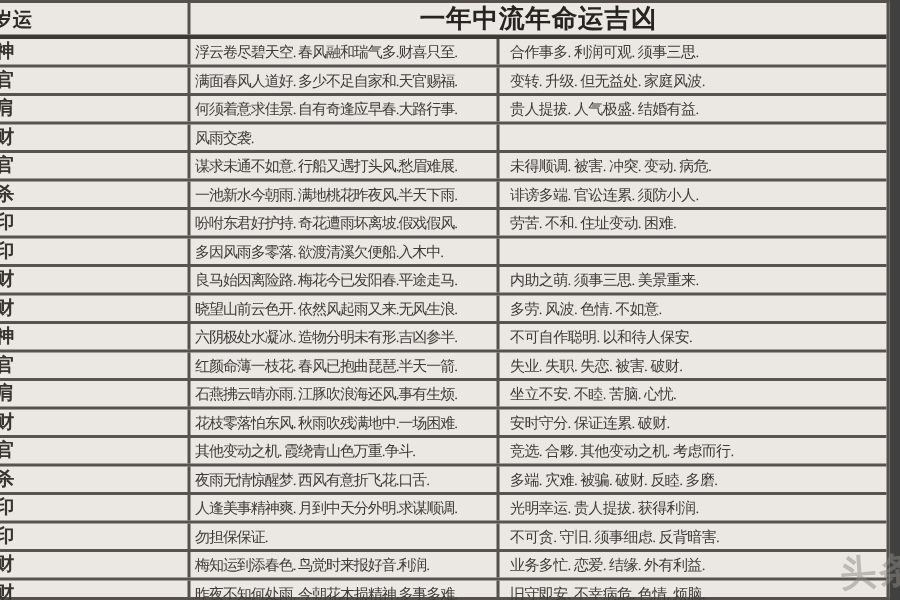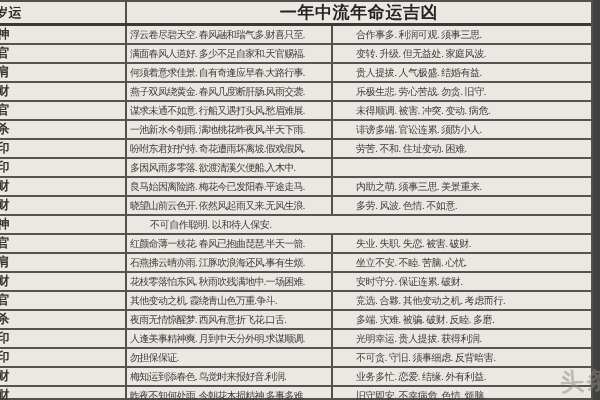--- a/index.html
+++ b/index.html
@@ -42,21 +42,21 @@
   #rows{flex:1;display:flex;flex-direction:column;}
   .row{display:flex;flex:1;min-height:0;border-bottom:2px solid #575350;}
   .row:last-child{border-bottom:none;}
   .c2{
     width:206px;flex:none;border-right:2px solid #55504c;
     padding:0 2px 0 3px;white-space:nowrap;gap:0;
   }
   .poem,.v1,.v3{
     font-size:10px;letter-spacing:-0.7px;white-space:nowrap;color:#3f3b38;
   }
-  .c3{flex:1;padding-left:23px;white-space:nowrap;}
+  .c3{flex:1;padding-left:7px;white-space:nowrap;}
   .v3{letter-spacing:-0.4px;}
   .watermark{
     position:absolute;right:-12px;bottom:3px;
     font-size:24px;font-weight:bold;color:#8f8a84;opacity:.5;
     letter-spacing:2px;transform:rotate(-4deg);
   }
 </style>
 </head>
 <body>
 
@@ -105,25 +105,21 @@
           </div>
           <div class="cell c3">
             <span class="v3">贵人提拔. 人气极盛. 结婚有益.</span>
           </div>
         </div>
         <div class="row">
           <div class="cell c1">
             <span class="lbl">财</span>
           </div>
           <div class="cell c2">
-            <span class="poem">燕子双凤绕黄金. 春风几度断肝肠.</span>
             <span class="v1">风雨交袭.</span>
-          </div>
-          <div class="cell c3">
-            <span class="v3">乐极生悲. 劳心苦战. 勿贪. 旧守.</span>
           </div>
         </div>
         <div class="row">
           <div class="cell c1">
             <span class="lbl">官</span>
           </div>
           <div class="cell c2">
             <span class="poem">谋求未通不如意. 行船又遇打头风.</span>
             <span class="v1">愁眉难展.</span>
           </div>
@@ -184,20 +180,24 @@
             <span class="poem">晓望山前云色开. 依然风起雨又来.</span>
             <span class="v1">无风生浪.</span>
           </div>
           <div class="cell c3">
             <span class="v3">多劳. 风波. 色情. 不如意.</span>
           </div>
         </div>
         <div class="row">
           <div class="cell c1">
             <span class="lbl">神</span>
+          </div>
+          <div class="cell c2">
+            <span class="poem">六阴极处水凝冰. 造物分明未有形.</span>
+            <span class="v1">吉凶参半.</span>
           </div>
           <div class="cell c3">
             <span class="v3">不可自作聪明. 以和待人保安.</span>
           </div>
         </div>
         <div class="row">
           <div class="cell c1">
             <span class="lbl">官</span>
           </div>
           <div class="cell c2">

